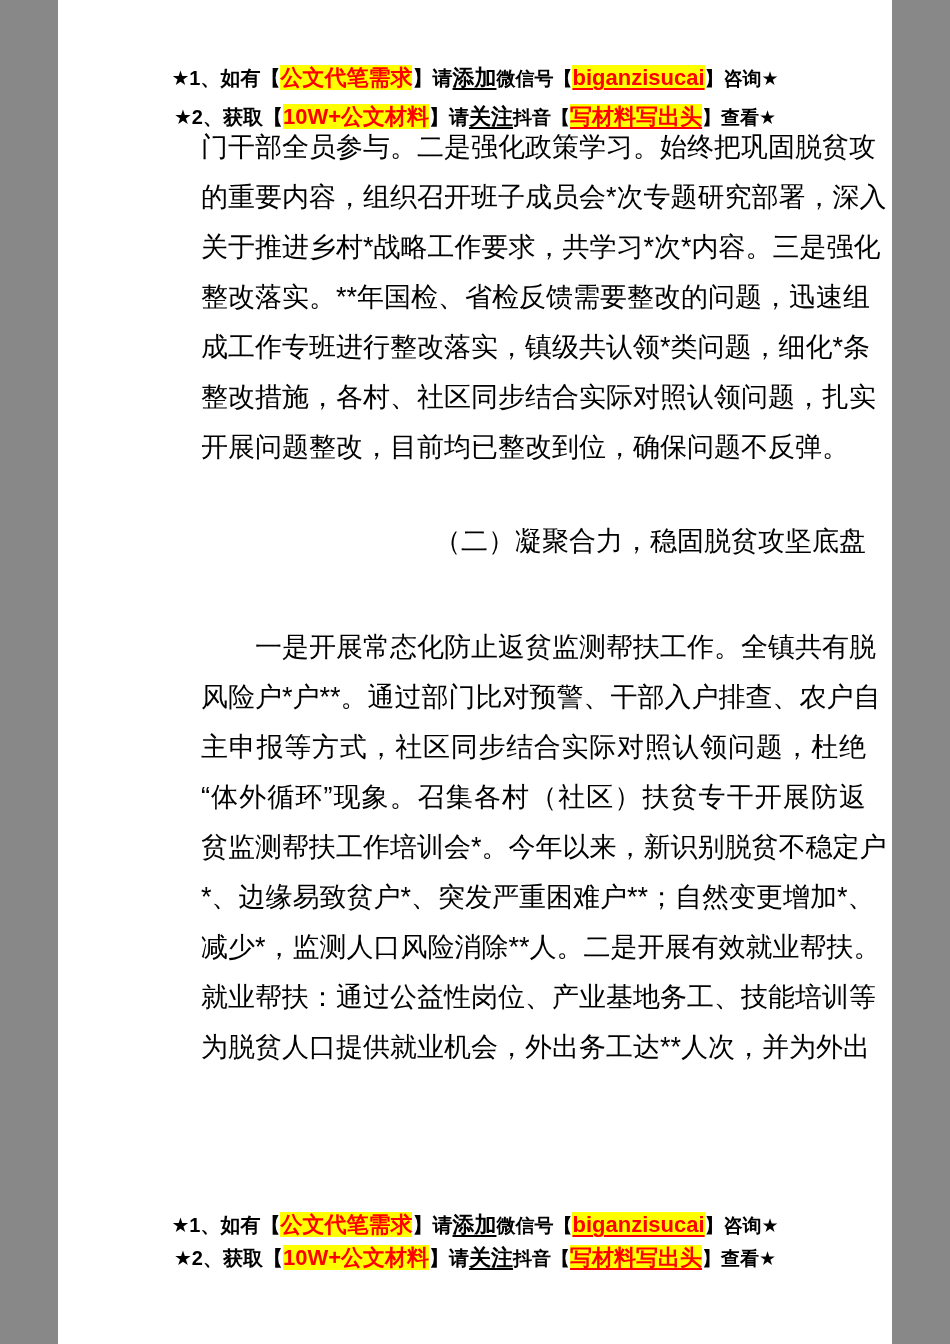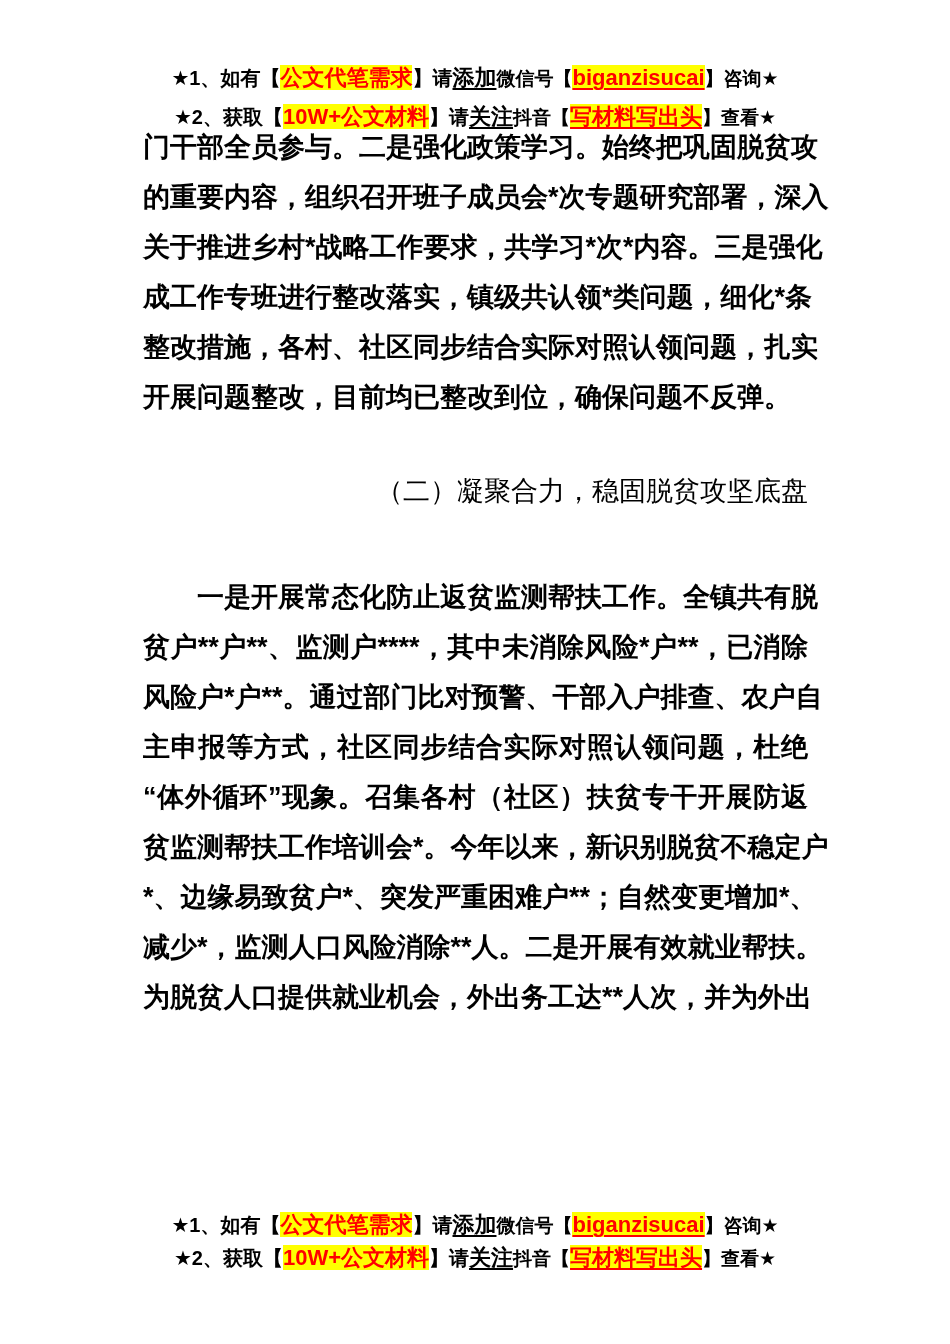--- a/index.html
+++ b/index.html
@@ -5,21 +5,21 @@
   :root{
     --page-bg:#ffffff;
     --text:#000000;
     --accent-red:#ff0000;
     --highlight:#ffff00;
   }
   *{margin:0;padding:0;box-sizing:border-box;}
   html,body{background:#888;}
   .page{
     position:relative;
-    width:950px;height:1344px;
+    width:834px;height:1344px;
     margin:0 auto;
     background:var(--page-bg);
     font-family:"Liberation Sans","DejaVu Sans",sans-serif;
     color:var(--text);
     overflow:hidden;
   }
   
   .notice{
     position:absolute;left:0;right:0;
     text-align:center;
@@ -48,21 +48,20 @@
     top:122px;left:143px;width:665px;
   }
   .bline{
     font-size:27px;
     line-height:50px;height:50px;
     text-align:justify;
     text-align-last:justify;
     text-justify:inter-ideograph;
     letter-spacing:0;
     white-space:nowrap;
-    font-weight:bold;
   }
   .bline.endline{
     text-align-last:left;
     white-space:normal;
   }
   .heading{
     font-size:27px;
     line-height:50px;height:50px;
     margin-top:44px;
     text-indent:54px;
@@ -84,36 +83,37 @@
       <span class="seg">★2、获取【</span><span class="seg hl">10W+公文材料</span><span class="seg">】请</span><span class="seg big u">关注</span><span class="seg small">抖音【</span><span class="seg hl u">写材料写出头</span><span class="seg small">】查看★</span>
     </div>
   </div>
 
   <div class="content">
 
     <div>
       <div class="bline">门干部全员参与。二是强化政策学习。始终把巩固脱贫攻</div>
       <div class="bline">的重要内容，组织召开班子成员会*次专题研究部署，深入</div>
       <div class="bline">关于推进乡村*战略工作要求，共学习*次*内容。三是强化</div>
+      <div class="bline">整改落实。**年国检、省检反馈需要整改的问题，迅速组</div>
       <div class="bline">成工作专班进行整改落实，镇级共认领*类问题，细化*条</div>
       <div class="bline">整改措施，各村、社区同步结合实际对照认领问题，扎实</div>
       <div class="bline endline">开展问题整改，目前均已整改到位，确保问题不反弹。</div>
     </div>
 
     <div class="heading">（二）凝聚合力，稳固脱贫攻坚底盘</div>
 
     <div class="para2">
       <div class="bline indent2">一是开展常态化防止返贫监测帮扶工作。全镇共有脱</div>
-      <div class="bline">贫户**户**、监测户****，其中未消除风险*户**，已消除</div>
       <div class="bline">风险户*户**。通过部门比对预警、干部入户排查、农户自</div>
       <div class="bline">主申报等方式，社区同步结合实际对照认领问题，杜绝</div>
       <div class="bline">“体外循环”现象。召集各村（社区）扶贫专干开展防返</div>
       <div class="bline">贫监测帮扶工作培训会*。今年以来，新识别脱贫不稳定户</div>
       <div class="bline">*、边缘易致贫户*、突发严重困难户**；自然变更增加*、</div>
       <div class="bline">减少*，监测人口风险消除**人。二是开展有效就业帮扶。</div>
+      <div class="bline">就业帮扶：通过公益性岗位、产业基地务工、技能培训等</div>
       <div class="bline">为脱贫人口提供就业机会，外出务工达**人次，并为外出</div>
     </div>
 
   </div>
 
   <div class="notice notice-bottom">
     <div class="row">
       <span class="seg">★1、如有【</span><span class="seg hl">公文代笔需求</span><span class="seg">】请</span><span class="seg big u">添加</span><span class="seg small">微信号【</span><span class="seg hl u">biganzisucai</span><span class="seg small">】咨询★</span>
     </div>
     <div class="row">

